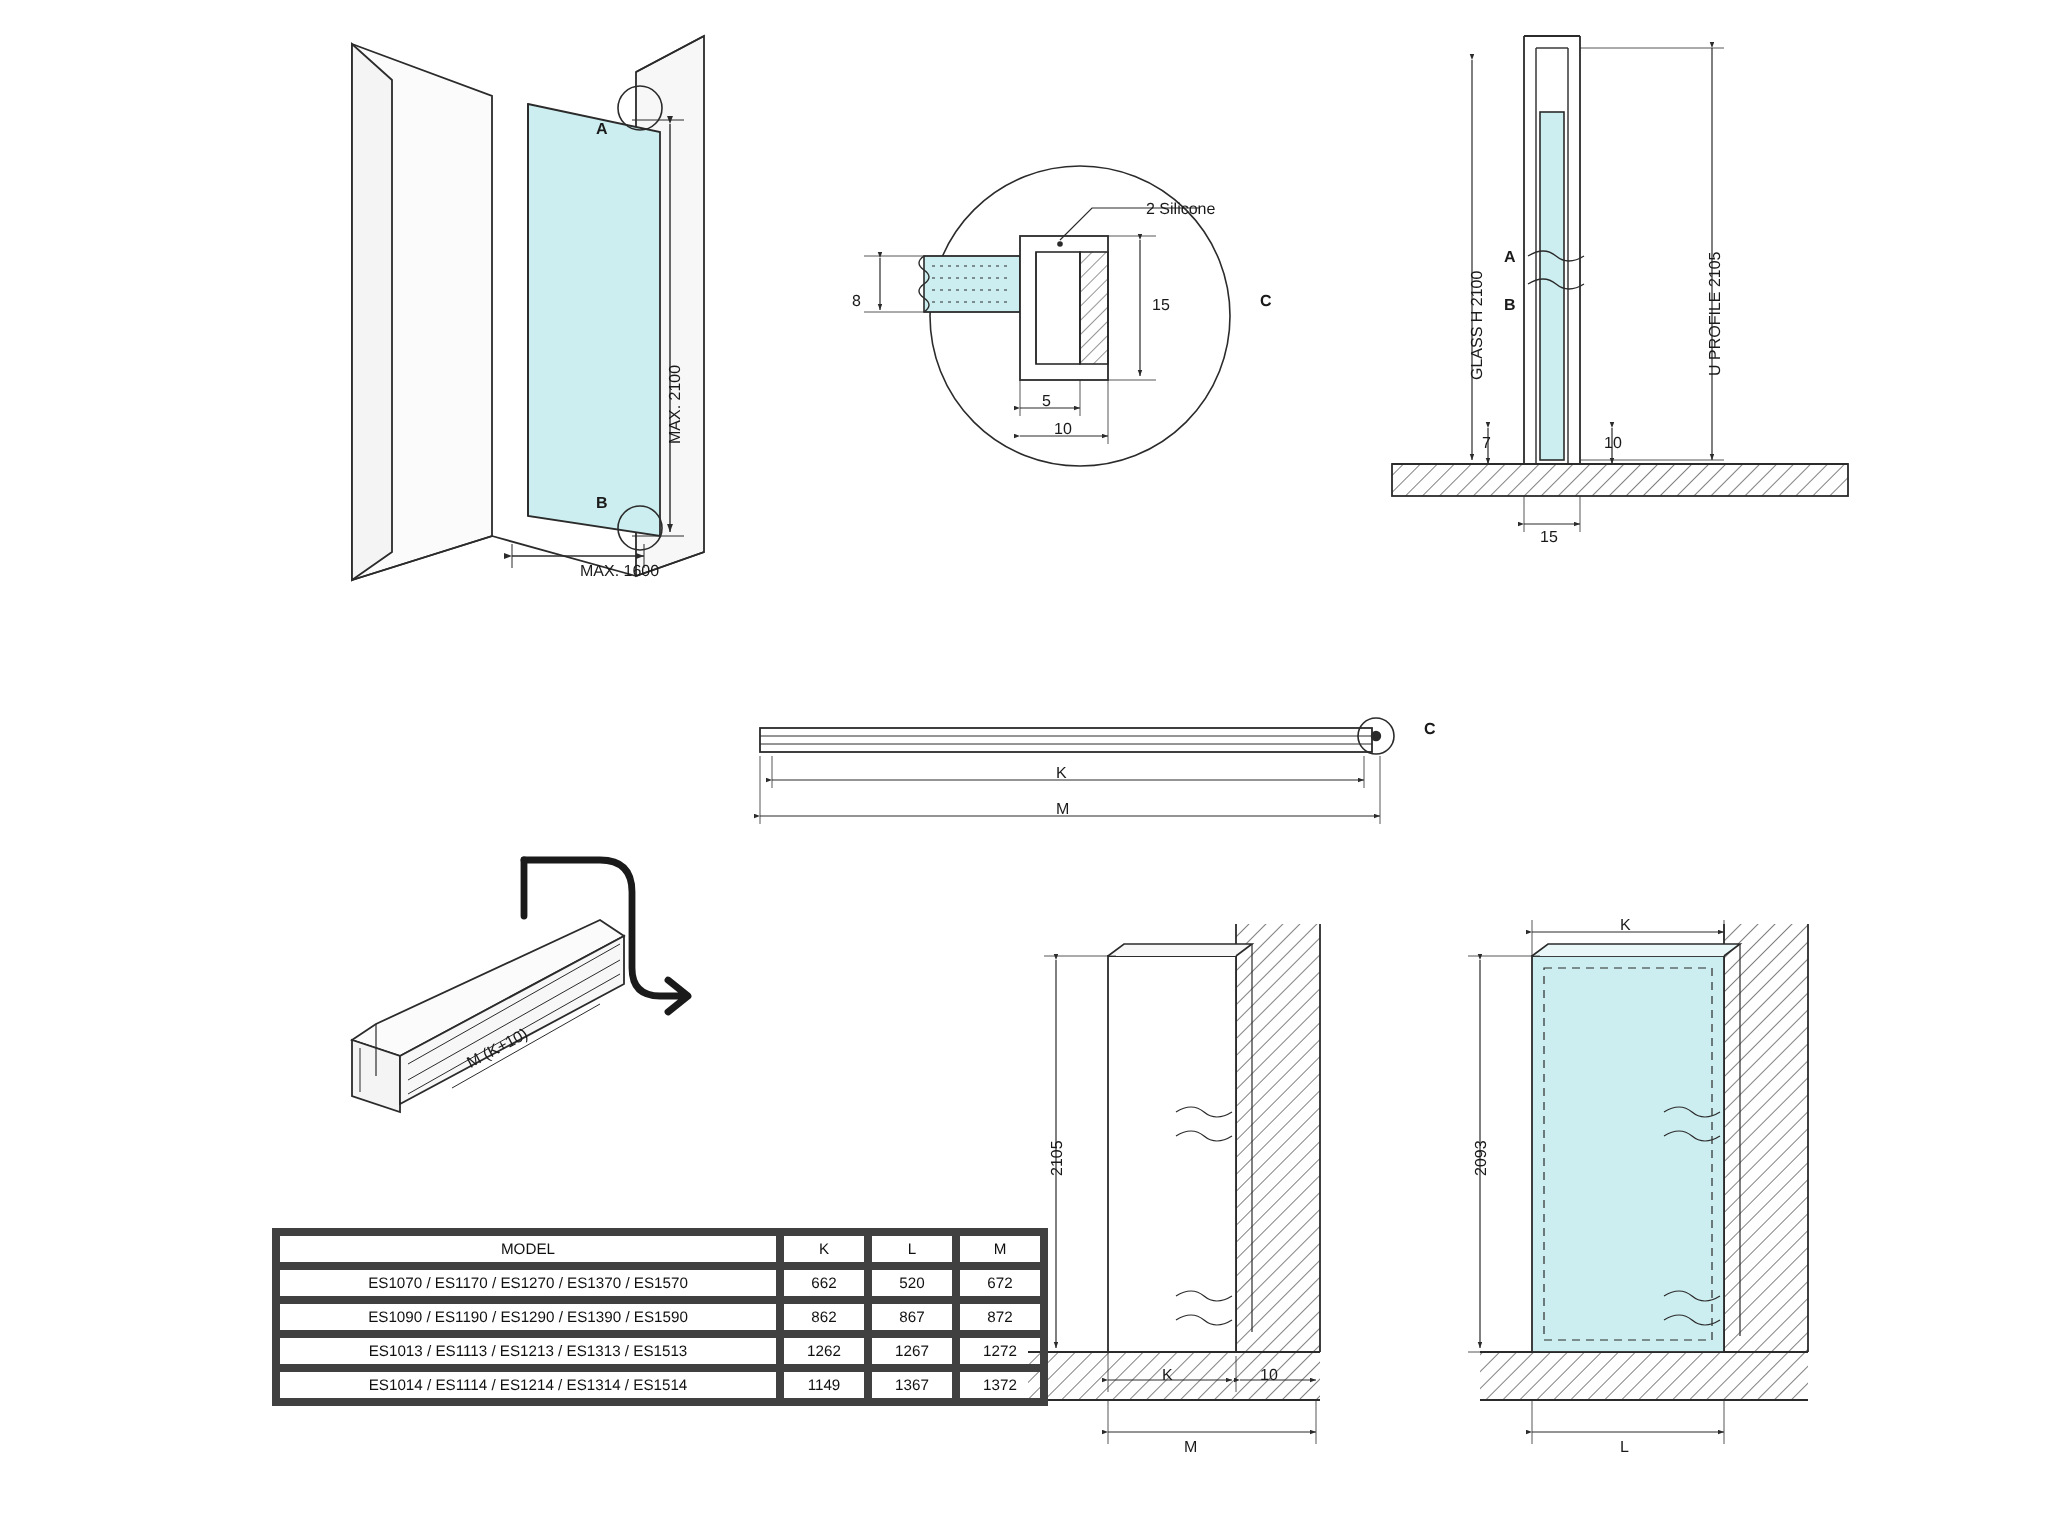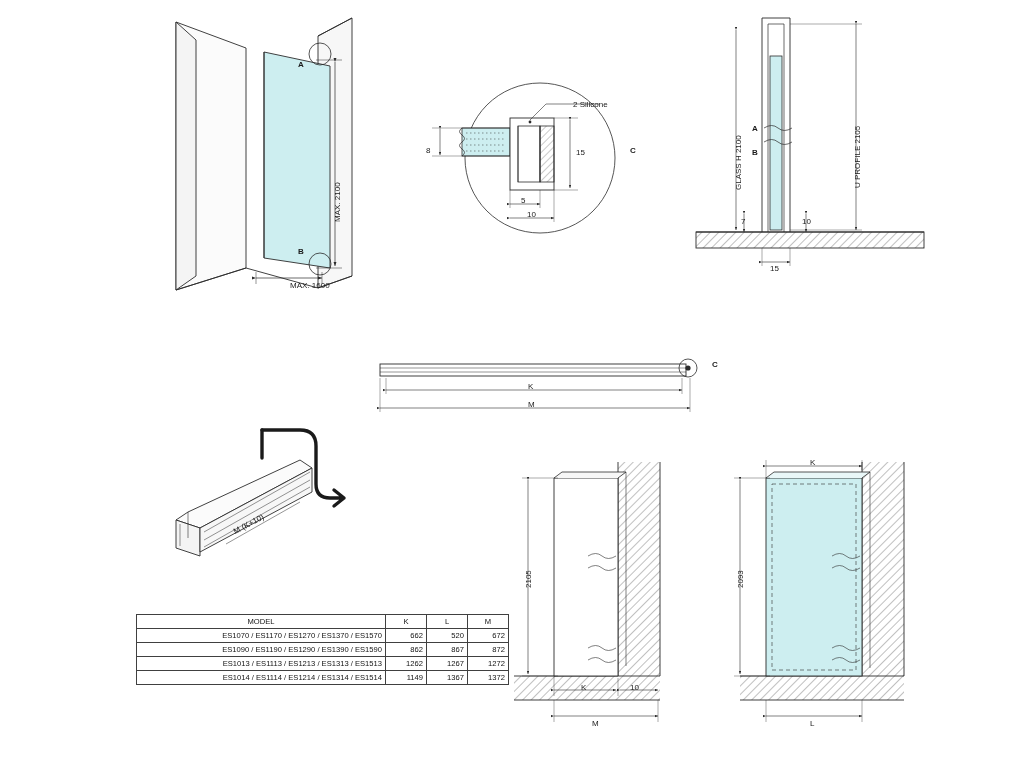--- a/index.html
+++ b/index.html
@@ -4,24 +4,24 @@
 <style>
   html,body{margin:0;padding:0;}
   body{width:1024px;height:768px;background:#ffffff;font-family:"Liberation Sans",sans-serif;overflow:hidden;}
   #sheet{position:relative;width:1024px;height:768px;}
   .lbl{position:absolute;font-size:8px;color:#1a1a1a;white-space:nowrap;}
   .lbl.b{font-weight:bold;}
   .rot90{transform:rotate(-90deg);transform-origin:left top;}
   svg{position:absolute;left:0;top:0;}
   
   #modeltable{position:absolute;left:136px;top:614px;border-collapse:collapse;font-size:7.6px;color:#111;}
-  #modeltable th,#modeltable td{border:1px solid #404040;padding:1px 3px;height:11px;line-height:11px;}
+  #modeltable th,#modeltable td{border:4px solid #404040;padding:1px 3px;height:11px;line-height:11px;}
   #modeltable th{font-weight:normal;text-align:center;}
-  #modeltable td.m{text-align:right;width:242px;}
-  #modeltable td.v{text-align:right;width:34px;}
+  #modeltable td.m{text-align:center;width:242px;}
+  #modeltable td.v{text-align:center;width:34px;}
   #modeltable th.m{width:242px;}
   #modeltable th.v{width:34px;}
 </style>
 </head>
 <body>
 
 <div id="sheet">
 
   <svg width="1024" height="768" viewBox="0 0 1024 768">
     <defs>

